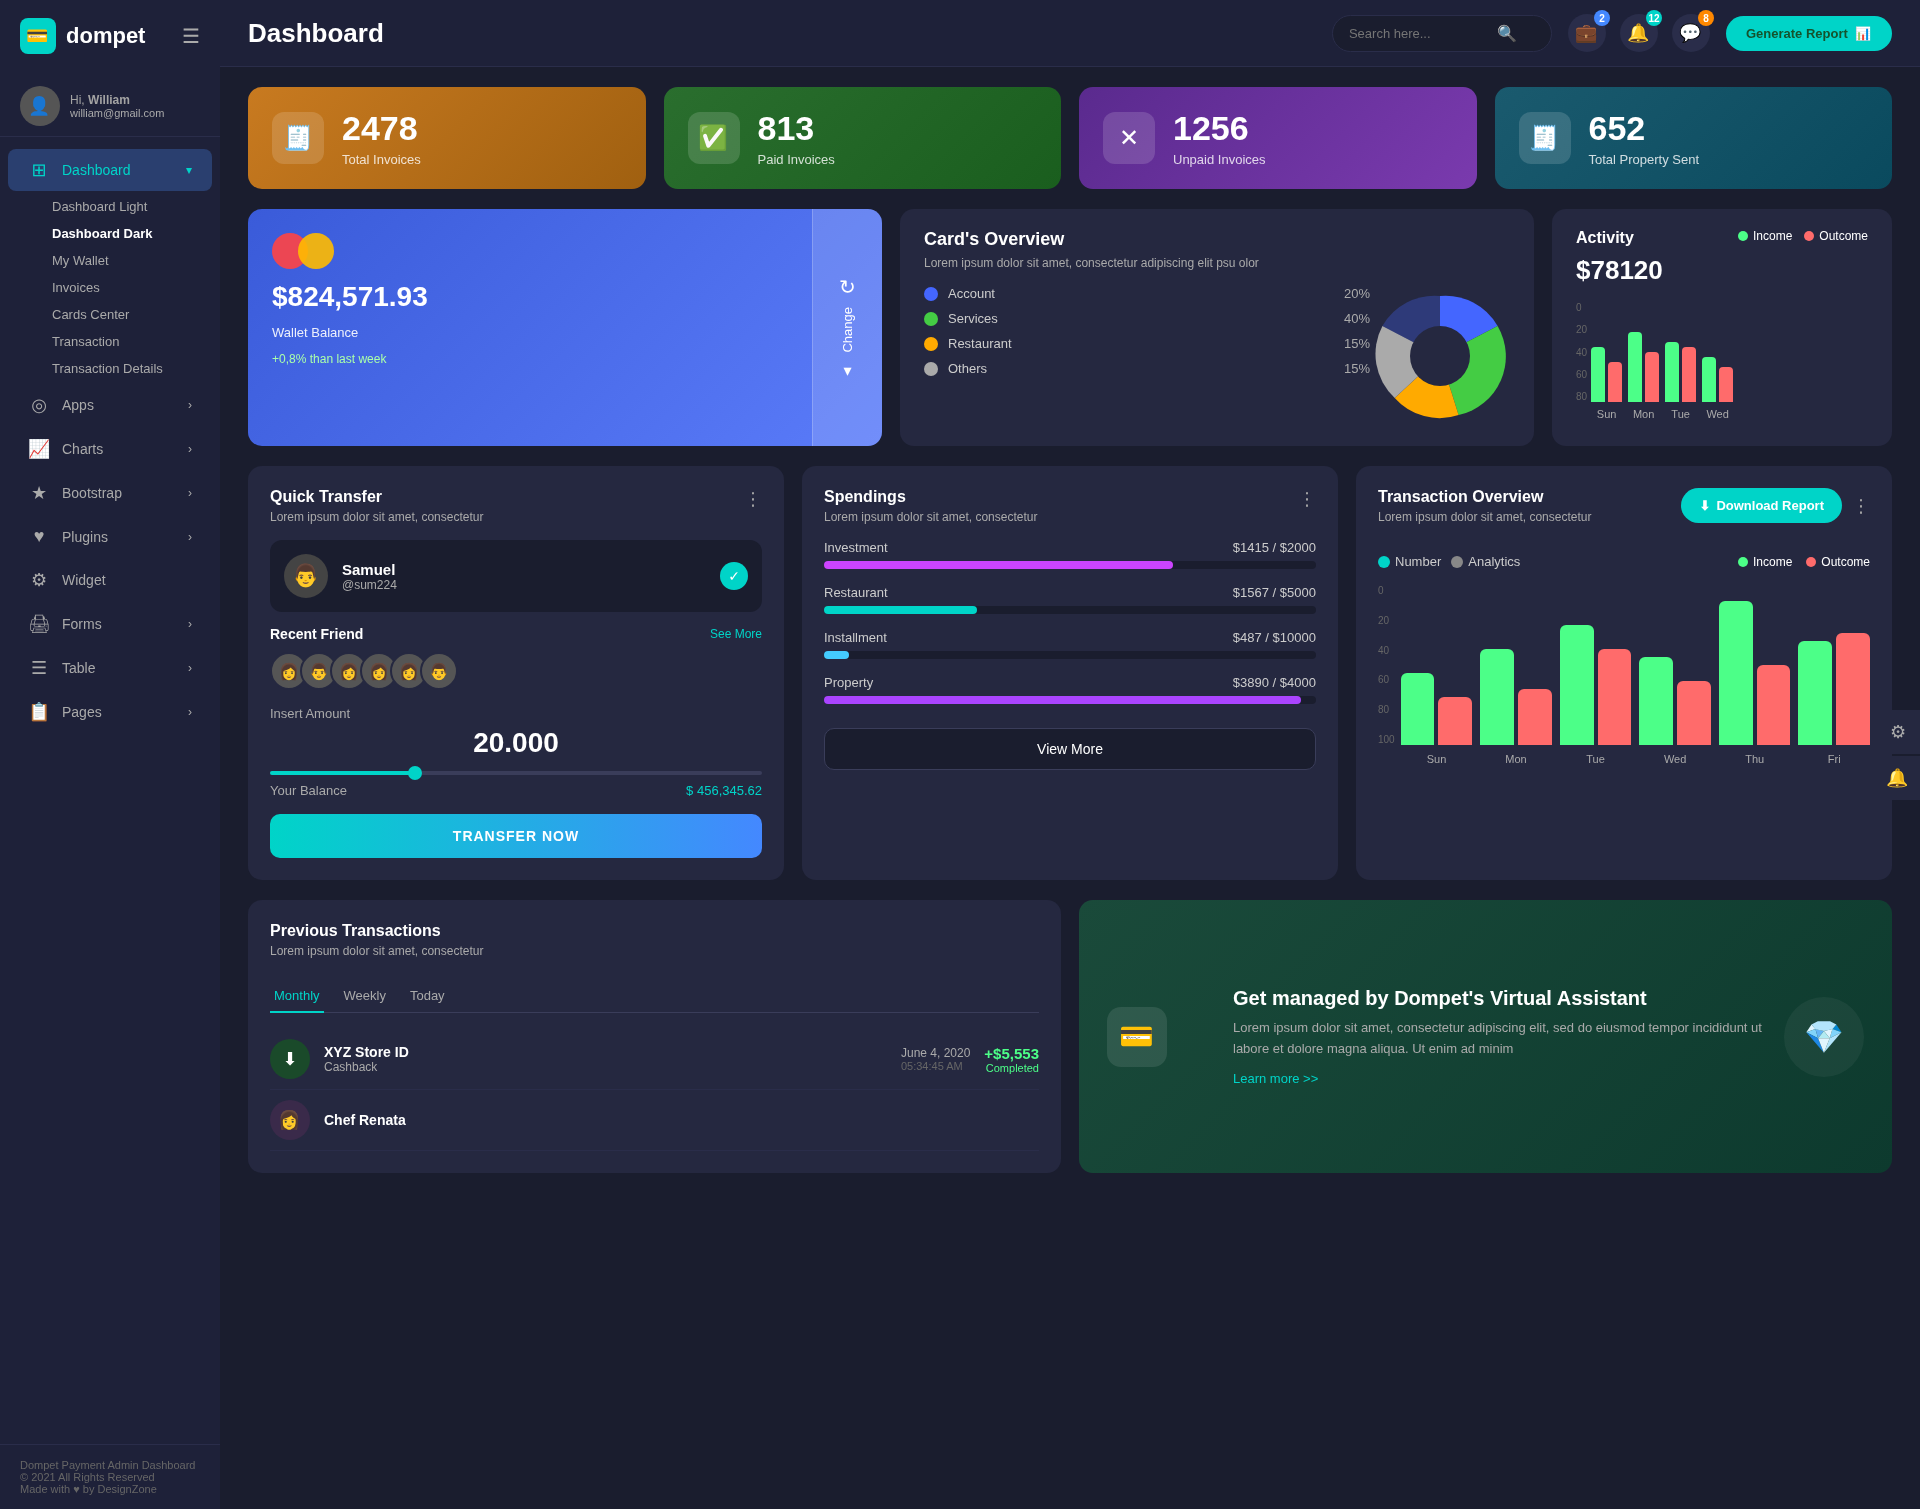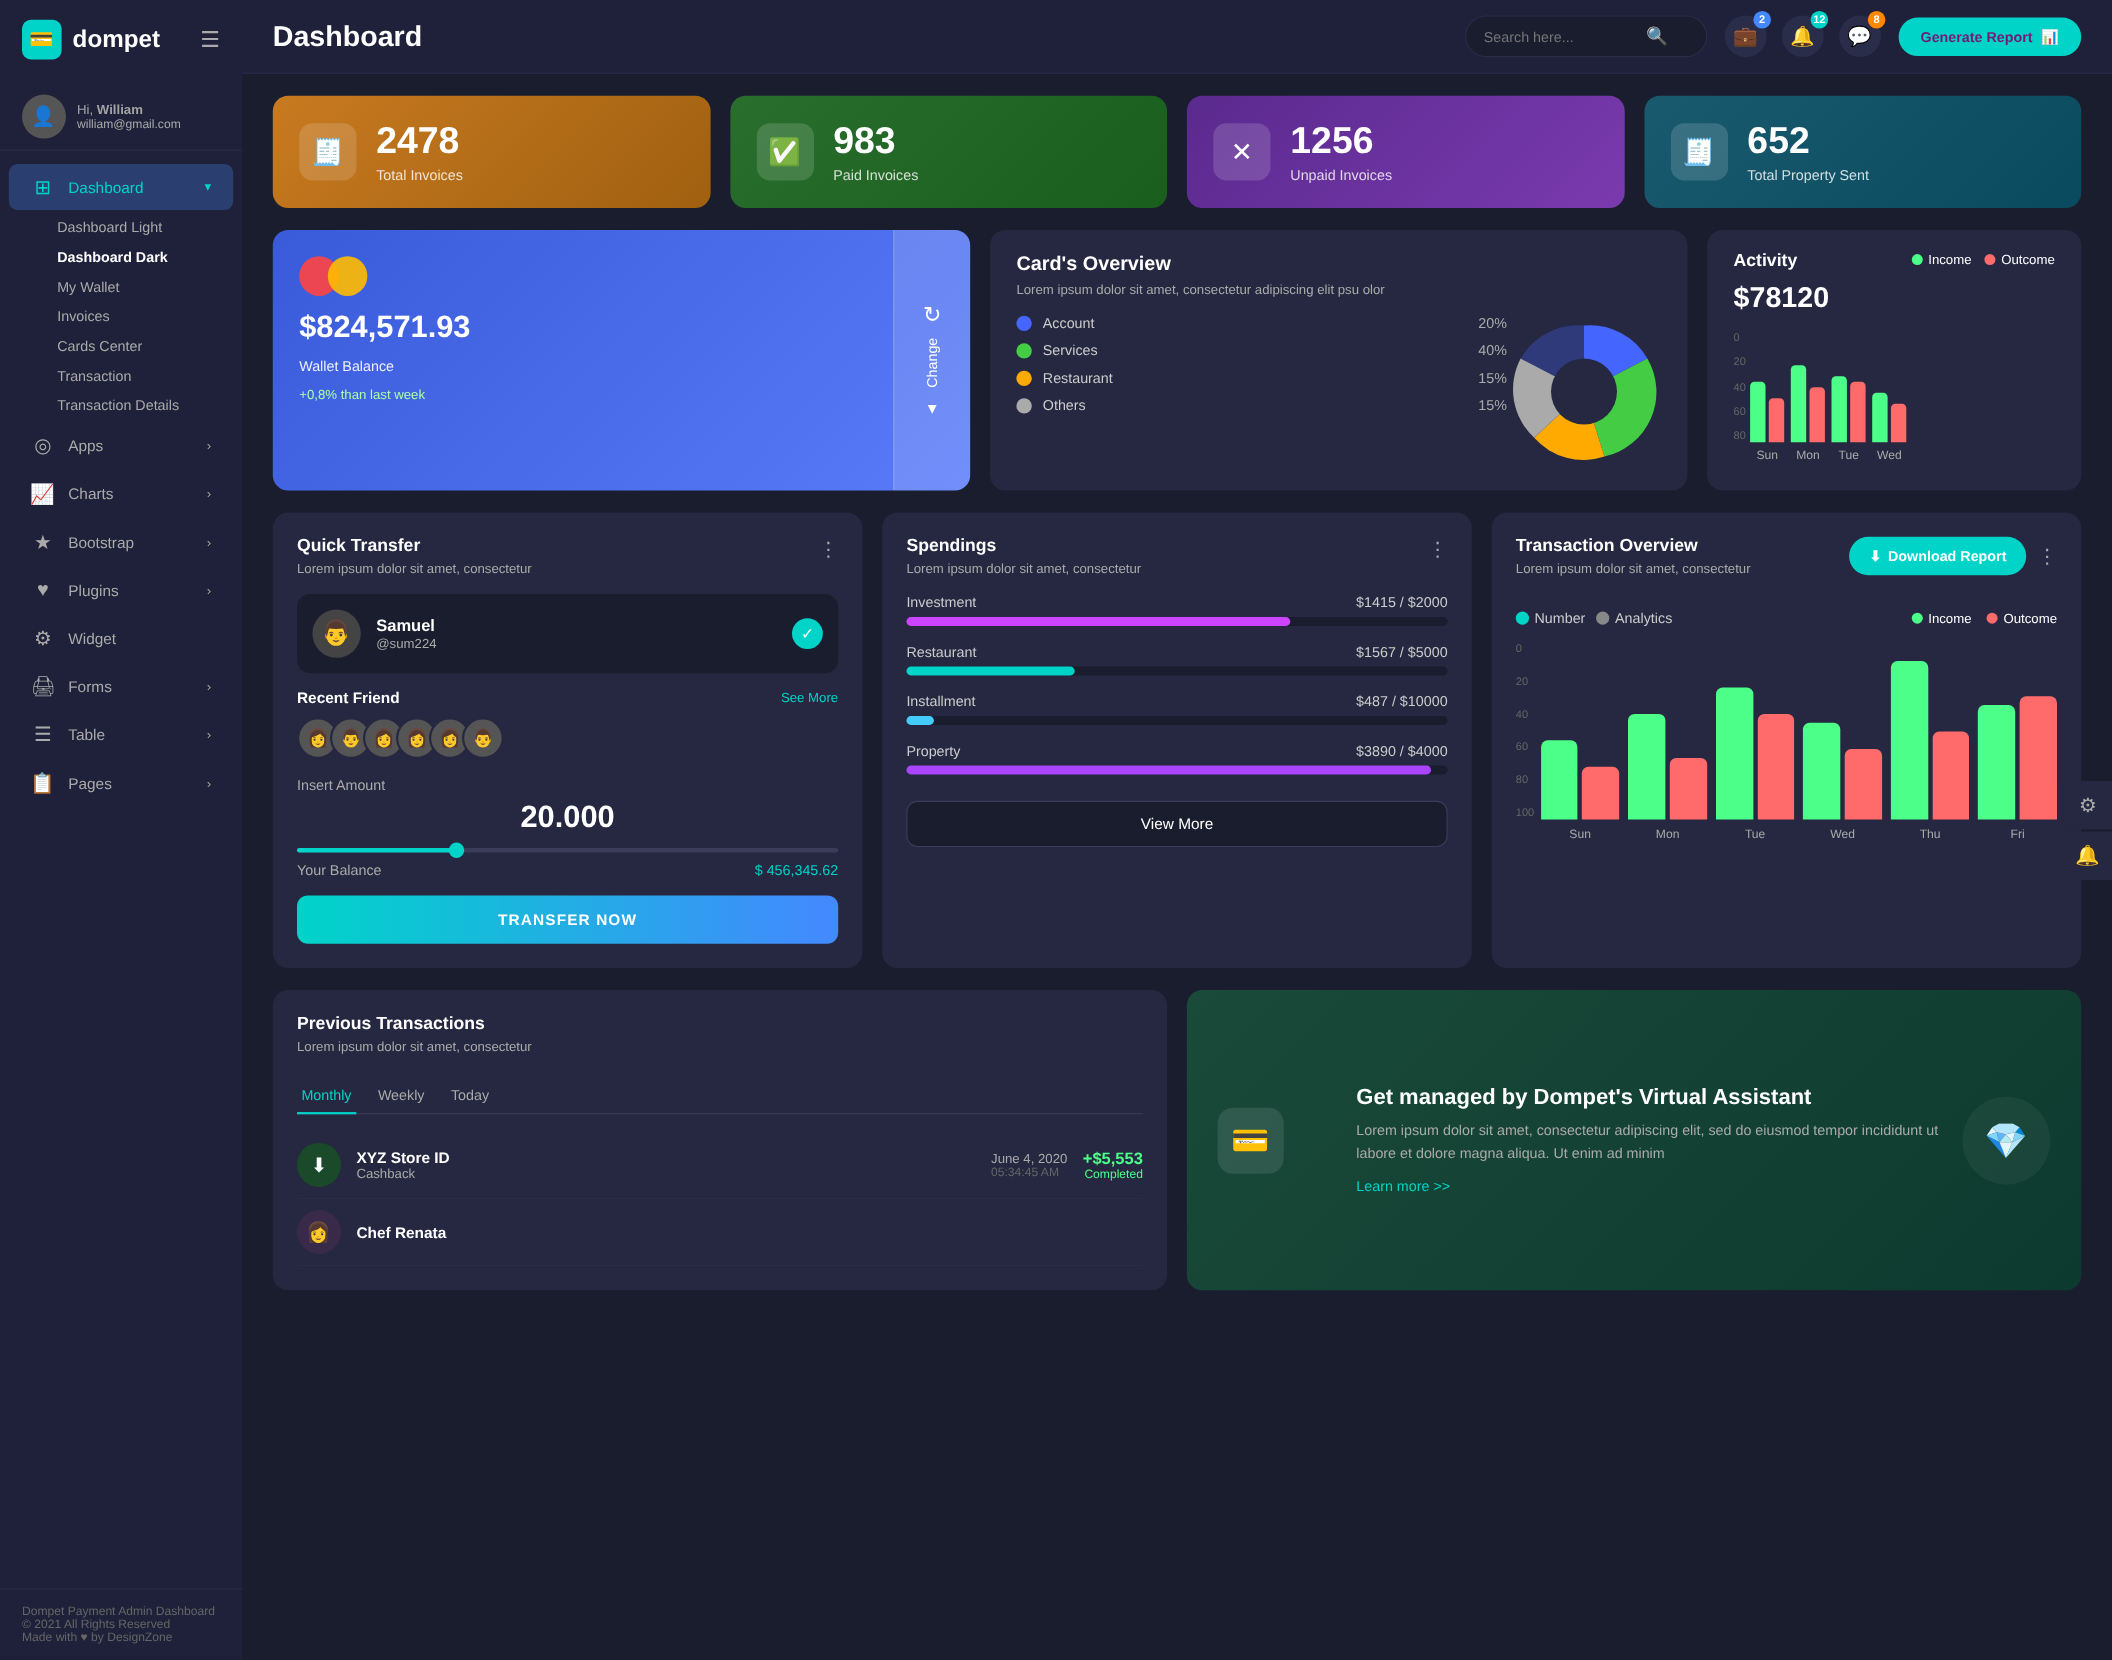--- a/index.html
+++ b/index.html
@@ -36,21 +36,21 @@
     .page-title { font-size: 26px; font-weight: 700; color: #fff; margin-right: auto; }
     .search-bar { display: flex; align-items: center; background: #1a1d2e; border: 1px solid #2a2d4a; border-radius: 20px; padding: 8px 16px; gap: 8px; min-width: 220px; }
     .search-bar input { background: none; border: none; outline: none; color: #aaa; font-size: 13px; width: 140px; }
     .search-icon { color: #aaa; font-size: 16px; }
     .topbar-icons { display: flex; align-items: center; gap: 14px; }
     .topbar-icon-btn { position: relative; background: #2a2d4a; border-radius: 50%; width: 38px; height: 38px; display: flex; align-items: center; justify-content: center; cursor: pointer; font-size: 18px; color: #aaa; }
     .badge { position: absolute; top: -4px; right: -4px; background: #f04; border-radius: 50%; width: 16px; height: 16px; font-size: 10px; display: flex; align-items: center; justify-content: center; color: #fff; font-weight: 700; }
     .badge.green { background: #00d4c8; }
     .badge.blue { background: #4488ff; }
     .badge.orange { background: #ff8800; }
-    .generate-btn { background: #00d4c8; color: #701a75; border: none; border-radius: 20px; padding: 10px 20px; font-size: 13px; font-weight: 600; cursor: pointer; display: flex; align-items: center; gap: 8px; white-space: nowrap; justify-content: flex-end; }
+    .generate-btn { background: #00d4c8; color: #14532d; border: none; border-radius: 20px; padding: 10px 20px; font-size: 13px; font-weight: 600; cursor: pointer; display: flex; align-items: center; gap: 8px; white-space: nowrap; justify-content: flex-end; }
 
     
     .content { padding: 20px 28px; overflow-y: auto; flex: 1; }
 
     
     .stats-row { display: grid; grid-template-columns: repeat(4, 1fr); gap: 18px; margin-bottom: 20px; }
     .stat-card { border-radius: 14px; padding: 22px 24px; display: flex; align-items: center; gap: 18px; position: relative; overflow: hidden; min-height: 100px; }
     .stat-card.orange { background: linear-gradient(135deg, #c87a20, #a06010); }
     .stat-card.green { background: linear-gradient(135deg, #2a6e2e, #1a5e1e); }
     .stat-card.purple { background: linear-gradient(135deg, #5a2a8e, #7a3aae); }
@@ -314,21 +314,21 @@
       <div class="stat-card orange">
         <div class="stat-icon-box">🧾</div>
         <div class="stat-info">
           <div class="stat-num">2478</div>
           <div class="stat-label">Total Invoices</div>
         </div>
       </div>
       <div class="stat-card green">
         <div class="stat-icon-box">✅</div>
         <div class="stat-info">
-          <div class="stat-num">983</div>
+          <div class="stat-num">813</div>
           <div class="stat-label">Paid Invoices</div>
         </div>
       </div>
       <div class="stat-card purple">
         <div class="stat-icon-box">✕</div>
         <div class="stat-info">
           <div class="stat-num">1256</div>
           <div class="stat-label">Unpaid Invoices</div>
         </div>
       </div>

